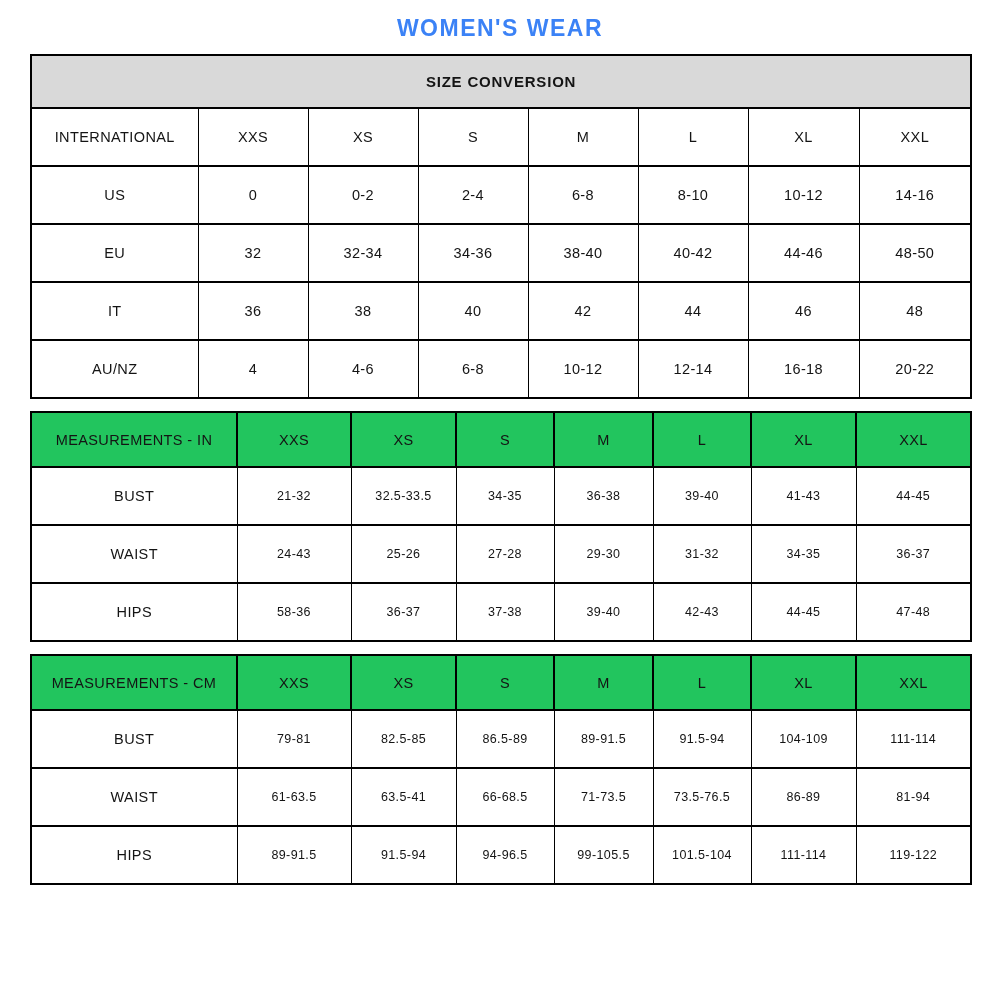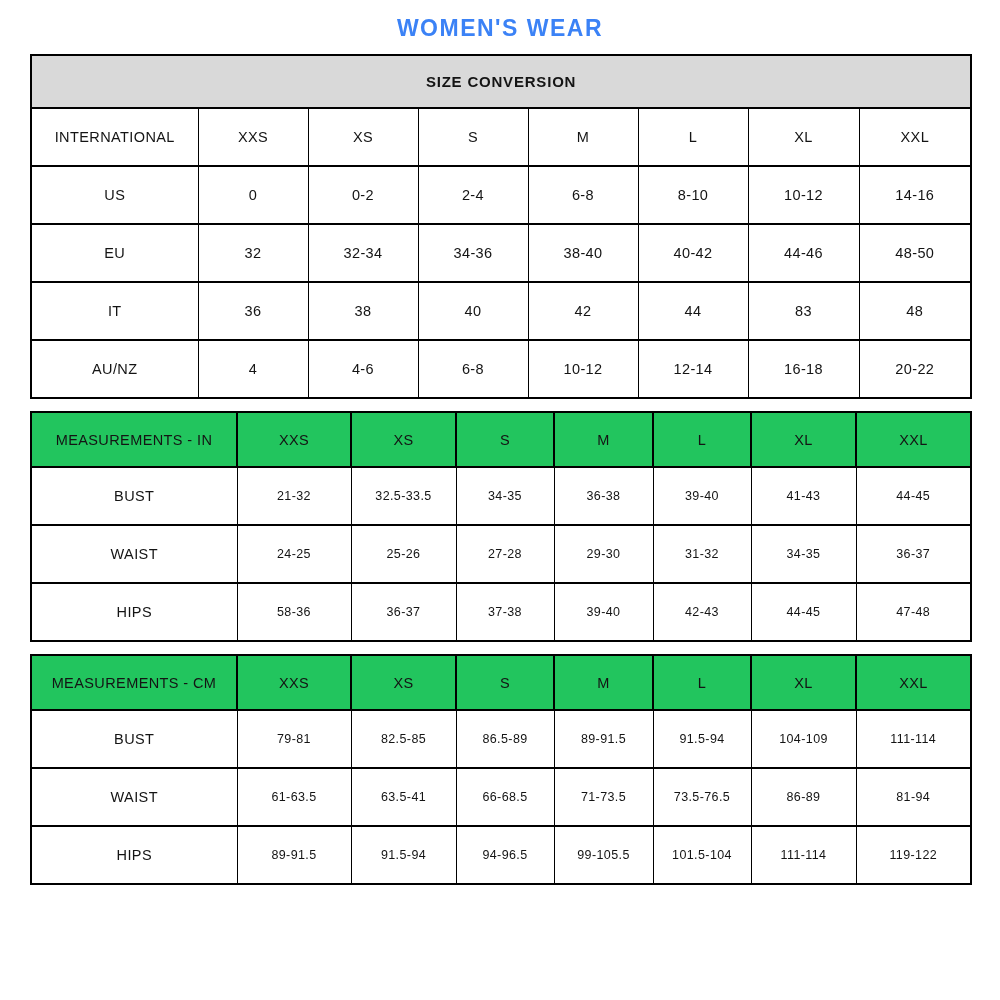--- a/index.html
+++ b/index.html
@@ -138,21 +138,21 @@
           <td>44-46</td>
           <td>48-50</td>
         </tr>
         <tr class="data">
           <td class="lbl">IT</td>
           <td>36</td>
           <td>38</td>
           <td>40</td>
           <td>42</td>
           <td>44</td>
-          <td>83</td>
+          <td>46</td>
           <td>48</td>
         </tr>
         <tr class="data">
           <td class="lbl">AU/NZ</td>
           <td>4</td>
           <td>4-6</td>
           <td>6-8</td>
           <td>10-12</td>
           <td>12-14</td>
           <td>16-18</td>
@@ -188,21 +188,21 @@
           <td>21-32</td>
           <td>32.5-33.5</td>
           <td>34-35</td>
           <td>36-38</td>
           <td>39-40</td>
           <td>41-43</td>
           <td>44-45</td>
         </tr>
         <tr class="data">
           <td class="lbl">WAIST</td>
-          <td>24-25</td>
+          <td>24-43</td>
           <td>25-26</td>
           <td>27-28</td>
           <td>29-30</td>
           <td>31-32</td>
           <td>34-35</td>
           <td>36-37</td>
         </tr>
         <tr class="data">
           <td class="lbl">HIPS</td>
           <td>58-36</td>

